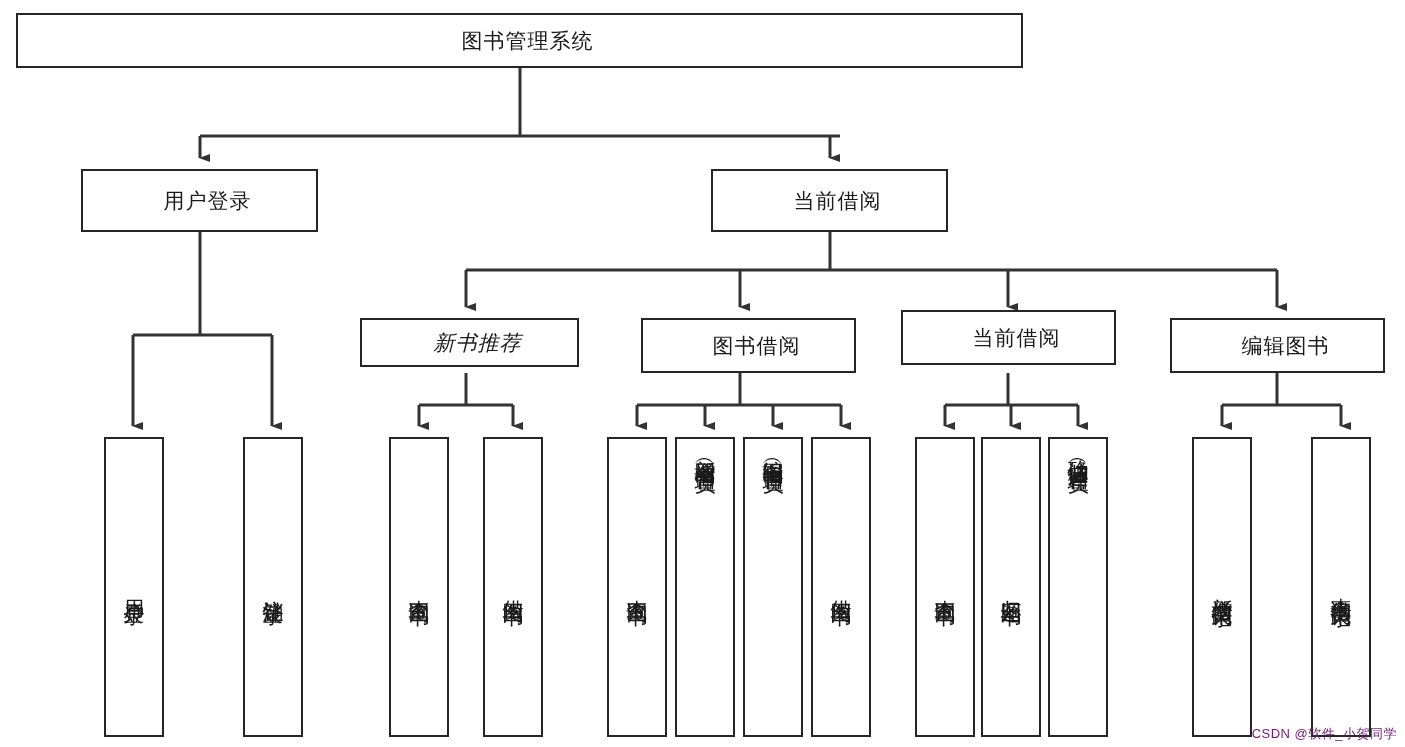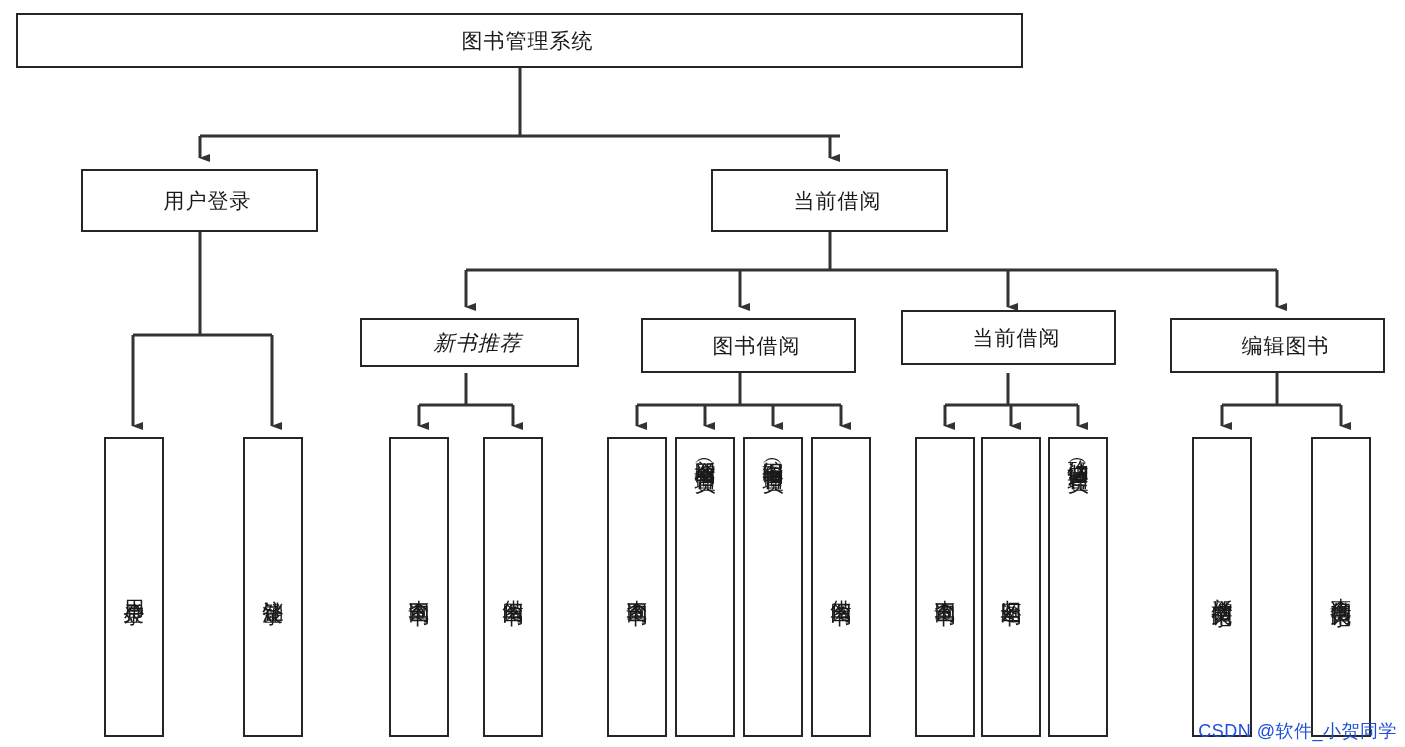--- a/index.html
+++ b/index.html
@@ -54,22 +54,22 @@
     justify-content: flex-start;
   }
   .node-label {
     display: block;
     white-space: nowrap;
   }
   .watermark {
     position: absolute;
     right: 8px;
     bottom: 4px;
-    font-size: 18px;
-    color: #1d4ed8;
+    font-size: 13px;
+    color: #701a75;
     letter-spacing: 0.5px;
     white-space: nowrap;
   }
 </style>
 </head>
 <body>
 
 <div id="canvas">
 
   <svg class="connectors" viewBox="0 0 1405 747" xmlns="http://www.w3.org/2000/svg">

